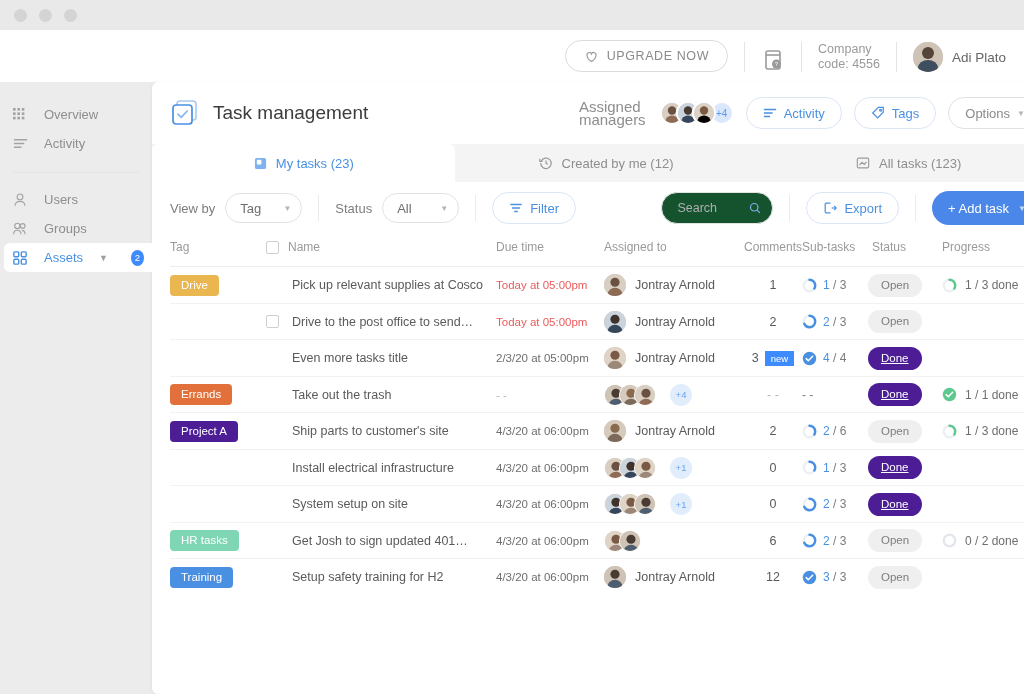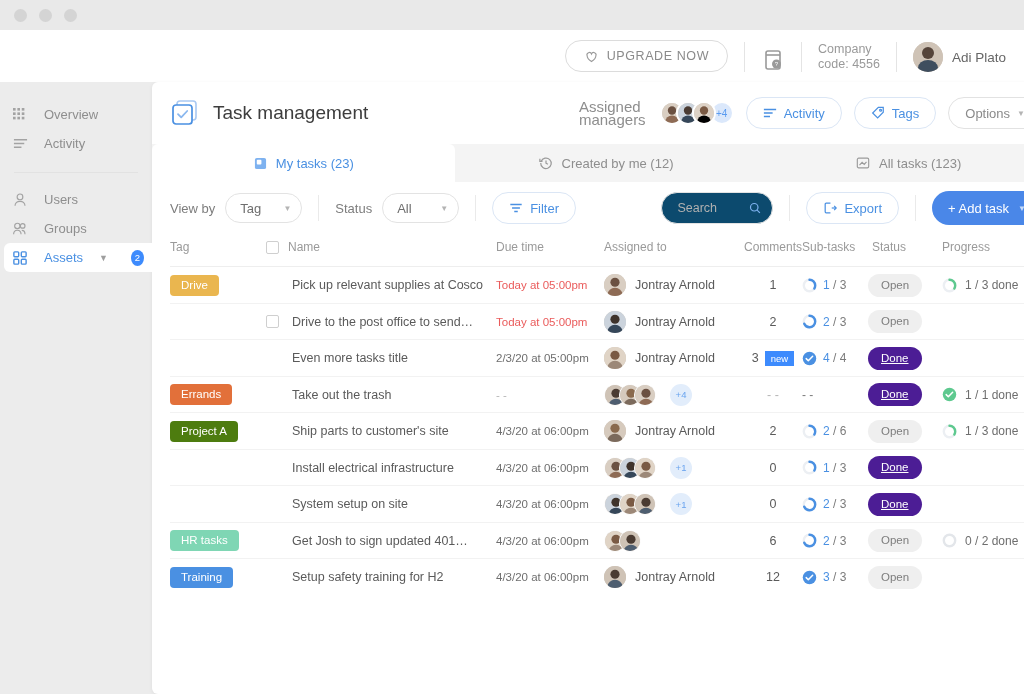--- a/index.html
+++ b/index.html
@@ -89,21 +89,21 @@
   .toolbar { height: 52px; display: flex; align-items: center; padding: 0 18px; flex: none; gap: 0; }
   .tb-label { font-size: 13px; color: #7d7d7d; margin-right: 10px; }
   .select {
     border: 1px solid #e3e3e3; border-radius: 18px; height: 30px; width: 77px;
     display: flex; align-items: center; padding: 0 10px 0 14px; font-size: 13px; color: #6e6e6e; cursor: pointer; background: #fff;
   }
   .select .caret { margin-left: auto; }
   .tb-sep { width: 1px; height: 26px; background: #eaeaea; margin: 0 16px; }
   .search-box {
     border: 1px solid #e3e3e3; border-radius: 18px; height: 32px; width: 112px;
-    display: flex; align-items: center; padding: 0 11px 0 15px; background: #0c4a6e; cursor: text;
+    display: flex; align-items: center; padding: 0 11px 0 15px; background: #14532d; cursor: text;
   }
   .search-box input { border: none; outline: none; font-size: 12.5px; color: #9e9e9e; width: 100%; font-family: inherit; background: transparent; }
   .search-box input::placeholder { color: #b0b0b0; }
   .addtask {
     background: #4a87e8; color: #fff; border: none; border-radius: 18px; height: 34px; padding: 0 16px;
     display: flex; align-items: center; gap: 9px; font-size: 13px; cursor: pointer; font-family: inherit;
   }
   .addtask .caret { color: #c6dbfa; }
 
   
@@ -589,21 +589,21 @@
                     <span class="progcell">
                       <svg class="ring" viewBox="0 0 20 20" width="15" height="15">
                         <circle cx="10" cy="10" r="9" fill="#5ec98f"></circle>
                         <path d="M5.6 10.2l2.8 2.8 5.8-6" stroke="#fff" stroke-width="2" fill="none" stroke-linecap="round" stroke-linejoin="round"></path>
                       </svg>
                       <span class="progtxt">1 / 1 done</span>
                     </span>
                   </td>
                 </tr>
                 <tr>
-                  <td class="col-tag"><span class="tag" style="background:#4d7c0f">Project A</span></td>
+                  <td class="col-tag"><span class="tag" style="background:#4c1d95">Project A</span></td>
                   <td class="col-name">
                     <div class="namecell">
                       <span class="name-cb-slot"></span>
                       <span class="nametxt">Ship parts to customer's site</span>
                     </div>
                   </td>
                   <td class="col-due"><span class="due">4/3/20 at 06:00pm</span></td>
                   <td class="col-assign">
                     <div class="assigned">
                       <div class="avatar"><svg viewBox="0 0 24 24" width="22" height="22">

